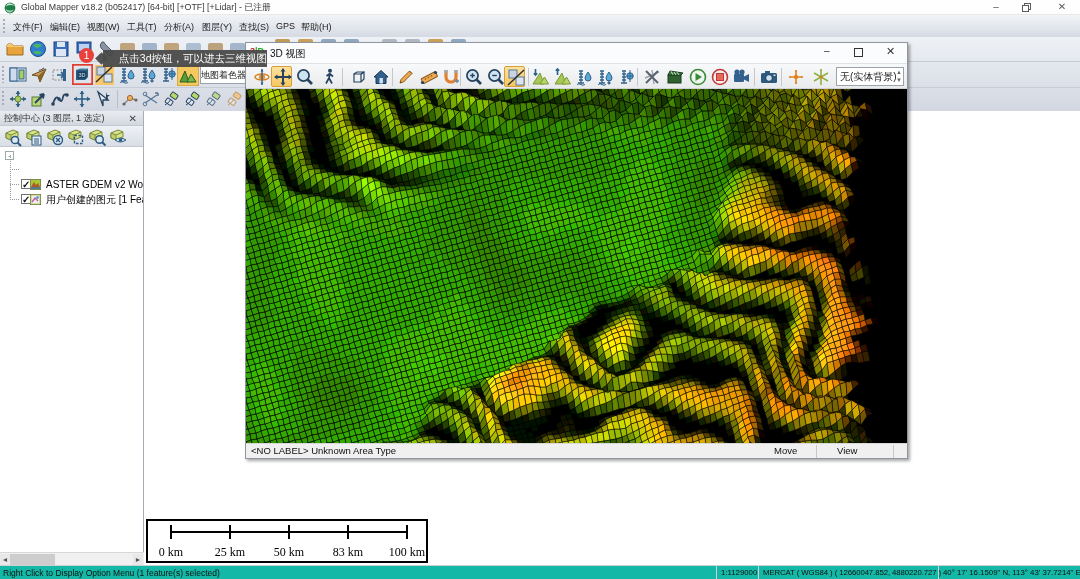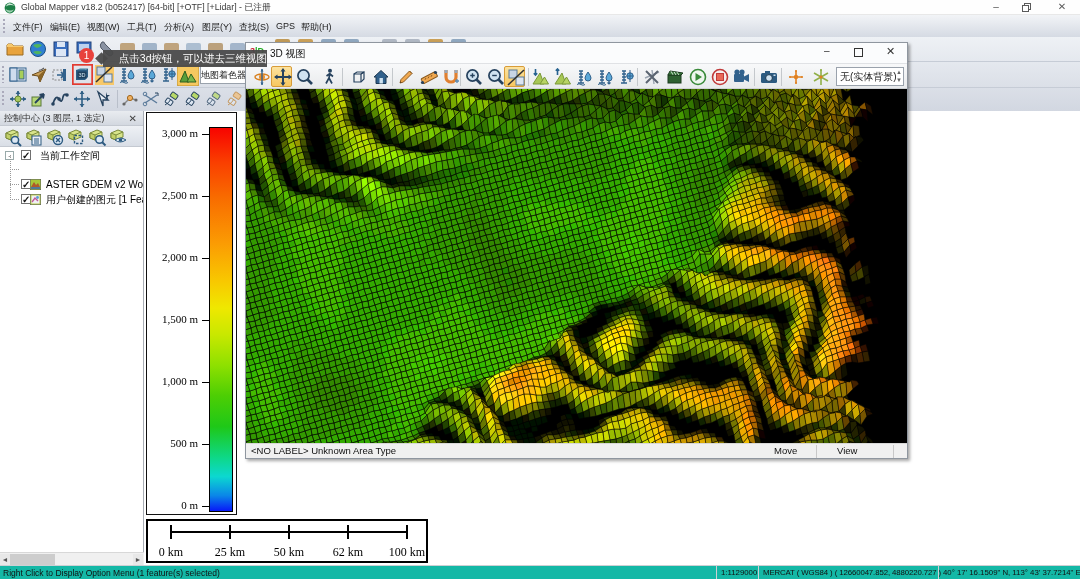--- a/index.html
+++ b/index.html
@@ -286,24 +286,20 @@
       <svg class="ticon" style="left:109px;top:2px;" width="19" height="19" viewBox="0 0 19 19">
         <path d="M2 5 L9 2 L14 4 L14 9 L7 12 L2 10Z" fill="#d8e48a" stroke="#7a8a3a"></path>
         <path d="M2 5 L7 7 L7 12 L2 10Z" fill="#c2d06a" stroke="#7a8a3a"></path>
         <path d="M7 7 L14 4" stroke="#7a8a3a" fill="none"></path>
         <path d="M6 12 Q11 8 17 12 Q11 16 6 12Z" fill="#dce8f4" stroke="#2c5a80"></path>
         <circle cx="11.5" cy="12" r="1.8" fill="#2c5a80"></circle>
       </svg>
     </div>
   <div class="abs" id="lptree">
       <div class="abs" style="left:5px;top:4px;width:9px;height:9px;border:1px solid #9aa;background:#fff;font-size:8px;line-height:7px;text-align:center;color:#555">-</div>
-      <div class="trow" style="left:0;top:1px">
-        <span class="cb chk" style="left:21px"></span>
-        <span style="position:absolute;left:40px">当前工作空间</span>
-      </div>
       <div class="abs" style="left:10px;top:8px;width:1px;height:45px;border-left:1px dotted #999"></div>
       <div class="abs" style="left:10px;top:22px;width:9px;height:1px;border-top:1px dotted #999"></div>
       <div class="abs" style="left:10px;top:37px;width:9px;height:1px;border-top:1px dotted #999"></div>
       <div class="abs" style="left:10px;top:52px;width:9px;height:1px;border-top:1px dotted #999"></div>
       <div class="trow" style="left:0;top:30px">
         <span class="cb chk" style="left:21px"></span>
         <svg style="position:absolute;left:30px;top:2px" width="11" height="11">
           <rect width="11" height="11" fill="#a8c838"></rect>
           <path d="M1 8 L4 3 L6 6 L8 4 L10 8Z" fill="#b05a28"></path>
           <path d="M1 9 L10 9" stroke="#3a66b0" stroke-width="1.6"></path>
@@ -319,48 +315,31 @@
           <path d="M2 8 L5 4 L8 7" stroke="#c05a98" stroke-width="1.4" fill="none"></path>
           <circle cx="7.5" cy="3.5" r="1.4" fill="#5a9ad0"></circle>
           <rect width="11" height="11" fill="none" stroke="#556"></rect>
         </svg>
         <span style="position:absolute;left:46px">用户创建的图元 [1 Fea</span>
       </div>
     </div>
 </div>
 
 <div class="abs" id="map">
-  <div id="legend">
-      <div id="lbar"></div>
-      <div class="tick" style="top:21px"></div>
-      <div class="lbl" style="top:14px">3,000 m</div>
-      <div class="tick" style="top:83px"></div>
-      <div class="lbl" style="top:76px">2,500 m</div>
-      <div class="tick" style="top:145px"></div>
-      <div class="lbl" style="top:138px">2,000 m</div>
-      <div class="tick" style="top:207px"></div>
-      <div class="lbl" style="top:200px">1,500 m</div>
-      <div class="tick" style="top:269px"></div>
-      <div class="lbl" style="top:262px">1,000 m</div>
-      <div class="tick" style="top:331px"></div>
-      <div class="lbl" style="top:324px">500 m</div>
-      <div class="tick" style="top:393px"></div>
-      <div class="lbl" style="top:386px">0 m</div>
-    </div>
   <div id="scalebox">
     <div class="sline"></div>
     <div class="stick" style="left:22px"></div>
       <div class="stick" style="left:81px"></div>
       <div class="stick" style="left:140px"></div>
       <div class="stick" style="left:199px"></div>
       <div class="stick" style="left:258px"></div>
     <div class="slbl" style="left:-7px">0 km</div>
       <div class="slbl" style="left:52px">25 km</div>
       <div class="slbl" style="left:111px">50 km</div>
-      <div class="slbl" style="left:170px">62 km</div>
+      <div class="slbl" style="left:170px">83 km</div>
       <div class="slbl" style="left:229px">100 km</div>
   </div>
 </div>
 
 <div class="abs" id="w3d">
   <div class="abs" id="w3dtitle">
     <span class="abs" style="left:4px;top:3px;font-weight:bold;font-size:9px"><span style="color:#c23">3</span><span style="color:#2a2">|D</span></span>
     <span class="abs" style="left:24px;top:4px">3D 视图</span>
     <span class="abs" style="left:578px;top:2px;color:#333">–</span>
     <svg class="abs" style="left:608px;top:5px" width="9" height="9" viewBox="0 0 9 9">

